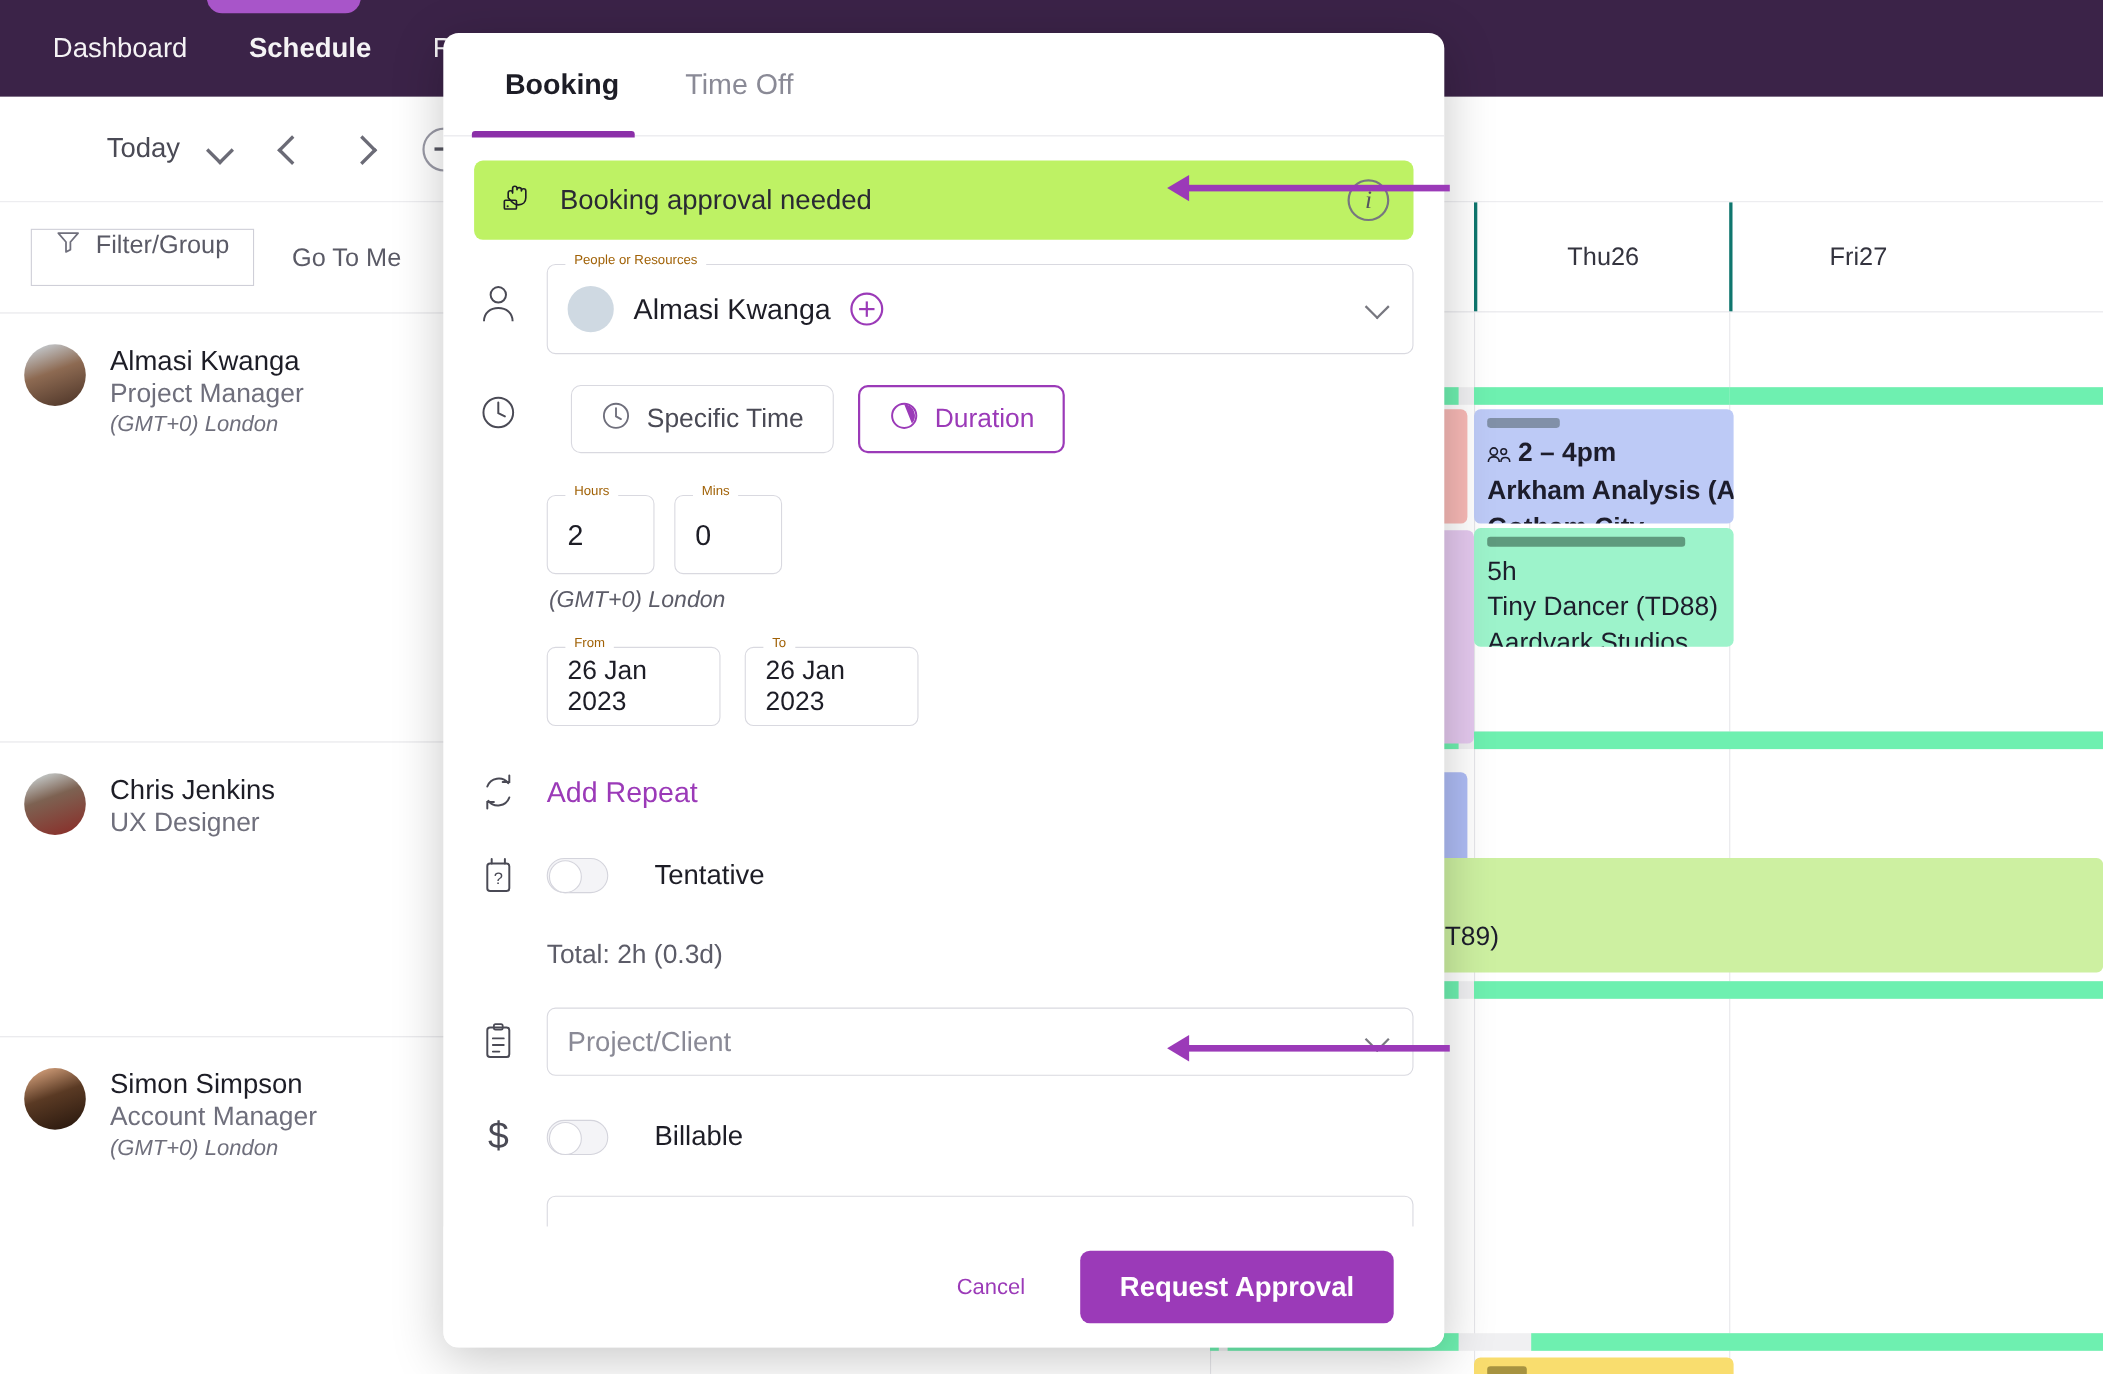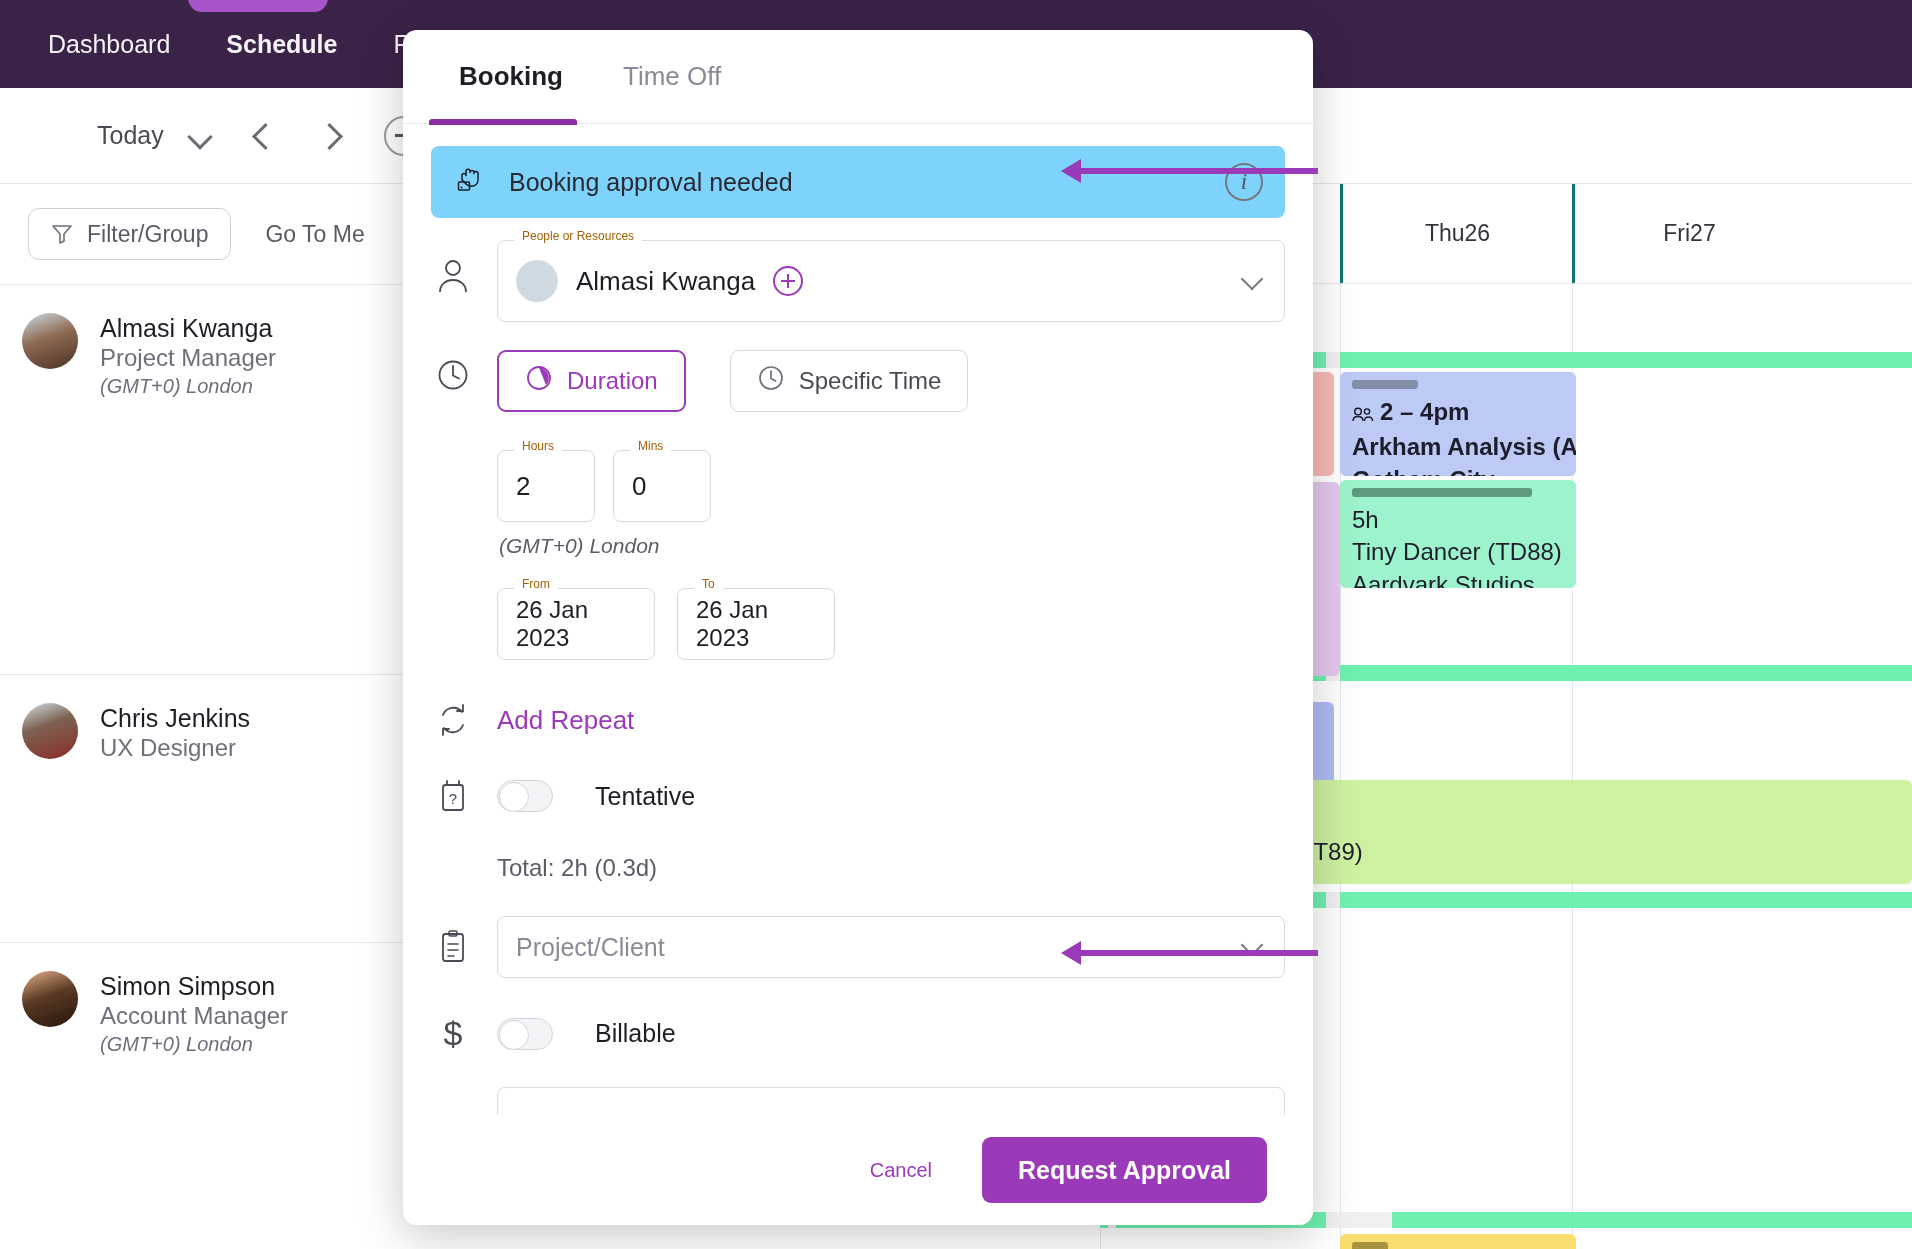--- a/index.html
+++ b/index.html
@@ -60,22 +60,22 @@
     border: 2px solid #9a9aa6; display: flex; align-items: center; justify-content: center;
   }
   .zoom-minus i { display: block; width: 18px; height: 3px; background: #555560; }
 
   .filterbar {
     position: absolute; left: 0; top: 184px; width: 1912px; height: 100px;
     background: #fff; display: flex; align-items: center;
   }
   .filter-btn {
     margin-left: 28px; height: 52px; padding: 0 22px;
-    border: 1px solid #cfcfd8; border-radius: 11px;
-    display: flex; align-items: center; gap: 14px;
+    border: 1px solid #cfcfd8; border-radius: 0;
+    display: flex; align-items: flex-start; gap: 14px;
     color: #5a5a66; font-size: 23px; background: #fff;
   }
   .funnel { width: 22px; height: 22px; }
   .gotome { margin-left: 34px; font-size: 23px; color: #5a5a66; }
 
   .rows-pane { position: absolute; left: 0; top: 284px; width: 1912px; bottom: 0; }
   .res-row { position: absolute; left: 0; width: 1100px; border-top: 1px solid #e6e6ea; }
   .res-person { display: flex; align-items: flex-start; gap: 22px; padding: 28px 0 0 22px; }
   .avatar { width: 56px; height: 56px; border-radius: 50%; flex: 0 0 56px;
             background: #cfd9e2; overflow: hidden; position: relative; }
@@ -123,21 +123,21 @@
                 border-bottom: 1px solid #e6e6ea; display: flex; align-items: center;
                 padding-left: 26px; }
   .mtab { font-size: 26px; padding: 0 30px; color: #8a8a96; }
   .mtab.active { color: #1d1d26; font-weight: bold; }
   .mtab-underline { position: absolute; left: 26px; bottom: -2px; width: 148px; height: 6px;
                     background: #8b2fa8; border-radius: 3px 3px 0 0; }
 
   .modal-body { flex: 1 1 auto; overflow: hidden; position: relative; padding: 22px 28px 0; }
 
   .notice {
-    margin: 0 0 22px 0; height: 72px; background: #7dd3fc; border-radius: 8px;
+    margin: 0 0 22px 0; height: 72px; background: #bef264; border-radius: 8px;
     display: flex; align-items: center; padding: 0 22px;
   }
   .notice-text { font-size: 25px; color: #2a2a33; margin-left: 22px; flex: 1 1 auto; }
   .info-circle { width: 38px; height: 38px; border-radius: 50%; border: 2px solid #77777f;
                  display: flex; align-items: center; justify-content: center;
                  color: #55555e; font-size: 23px; font-style: italic;
                  font-family: "Liberation Serif", serif; }
 
   .frow { display: flex; align-items: flex-start; gap: 22px; }
   .ficon { width: 44px; flex: 0 0 44px; display: flex; justify-content: center;
@@ -403,37 +403,37 @@
         </div>
       </div>
 
       <div class="frow" style="margin-bottom:16px">
         <div class="ficon" style="padding-top:8px">
           <svg width="34" height="34" viewBox="0 0 34 34">
               <circle cx="17" cy="17" r="13.5" fill="none" stroke="#4a4a55" stroke-width="1.8"></circle>
               <path d="M17 8v9.5l6 3" fill="none" stroke="#4a4a55" stroke-width="1.8" stroke-linecap="round"></path>
             </svg>
         </div>
+        <button class="segbtn" style="margin-left:22px">
+          <span>
+            <svg width="28" height="28" viewBox="0 0 28 28">
+                <circle cx="14" cy="14" r="11" fill="none" stroke="#6f6f7c" stroke-width="1.7"></circle>
+                <path d="M14 7v7.5l4.5 2.5" fill="none" stroke="#6f6f7c" stroke-width="1.7" stroke-linecap="round"></path>
+              </svg>
+          </span>
+          <span>Specific Time</span>
+        </button>
         <button class="segbtn sel">
           <span>
             <svg width="28" height="28" viewBox="0 0 28 28">
                 <circle cx="14" cy="14" r="11" fill="none" stroke="#9b3ab8" stroke-width="1.8"></circle>
                 <path d="M14 3.5A10.5 10.5 0 0 1 21 21z" fill="#9b3ab8"></path>
               </svg>
           </span>
           <span>Duration</span>
-        </button>
-        <button class="segbtn" style="margin-left:22px">
-          <span>
-            <svg width="28" height="28" viewBox="0 0 28 28">
-                <circle cx="14" cy="14" r="11" fill="none" stroke="#6f6f7c" stroke-width="1.7"></circle>
-                <path d="M14 7v7.5l4.5 2.5" fill="none" stroke="#6f6f7c" stroke-width="1.7" stroke-linecap="round"></path>
-              </svg>
-          </span>
-          <span>Specific Time</span>
         </button>
       </div>
 
       <div class="frow">
         <div class="ficon"></div>
         <div>
           <div style="display:flex;gap:18px;margin-top:22px">
             <div class="fieldset tiny-field">
               <span class="legend">Hours</span>
               <span class="val">2</span>

